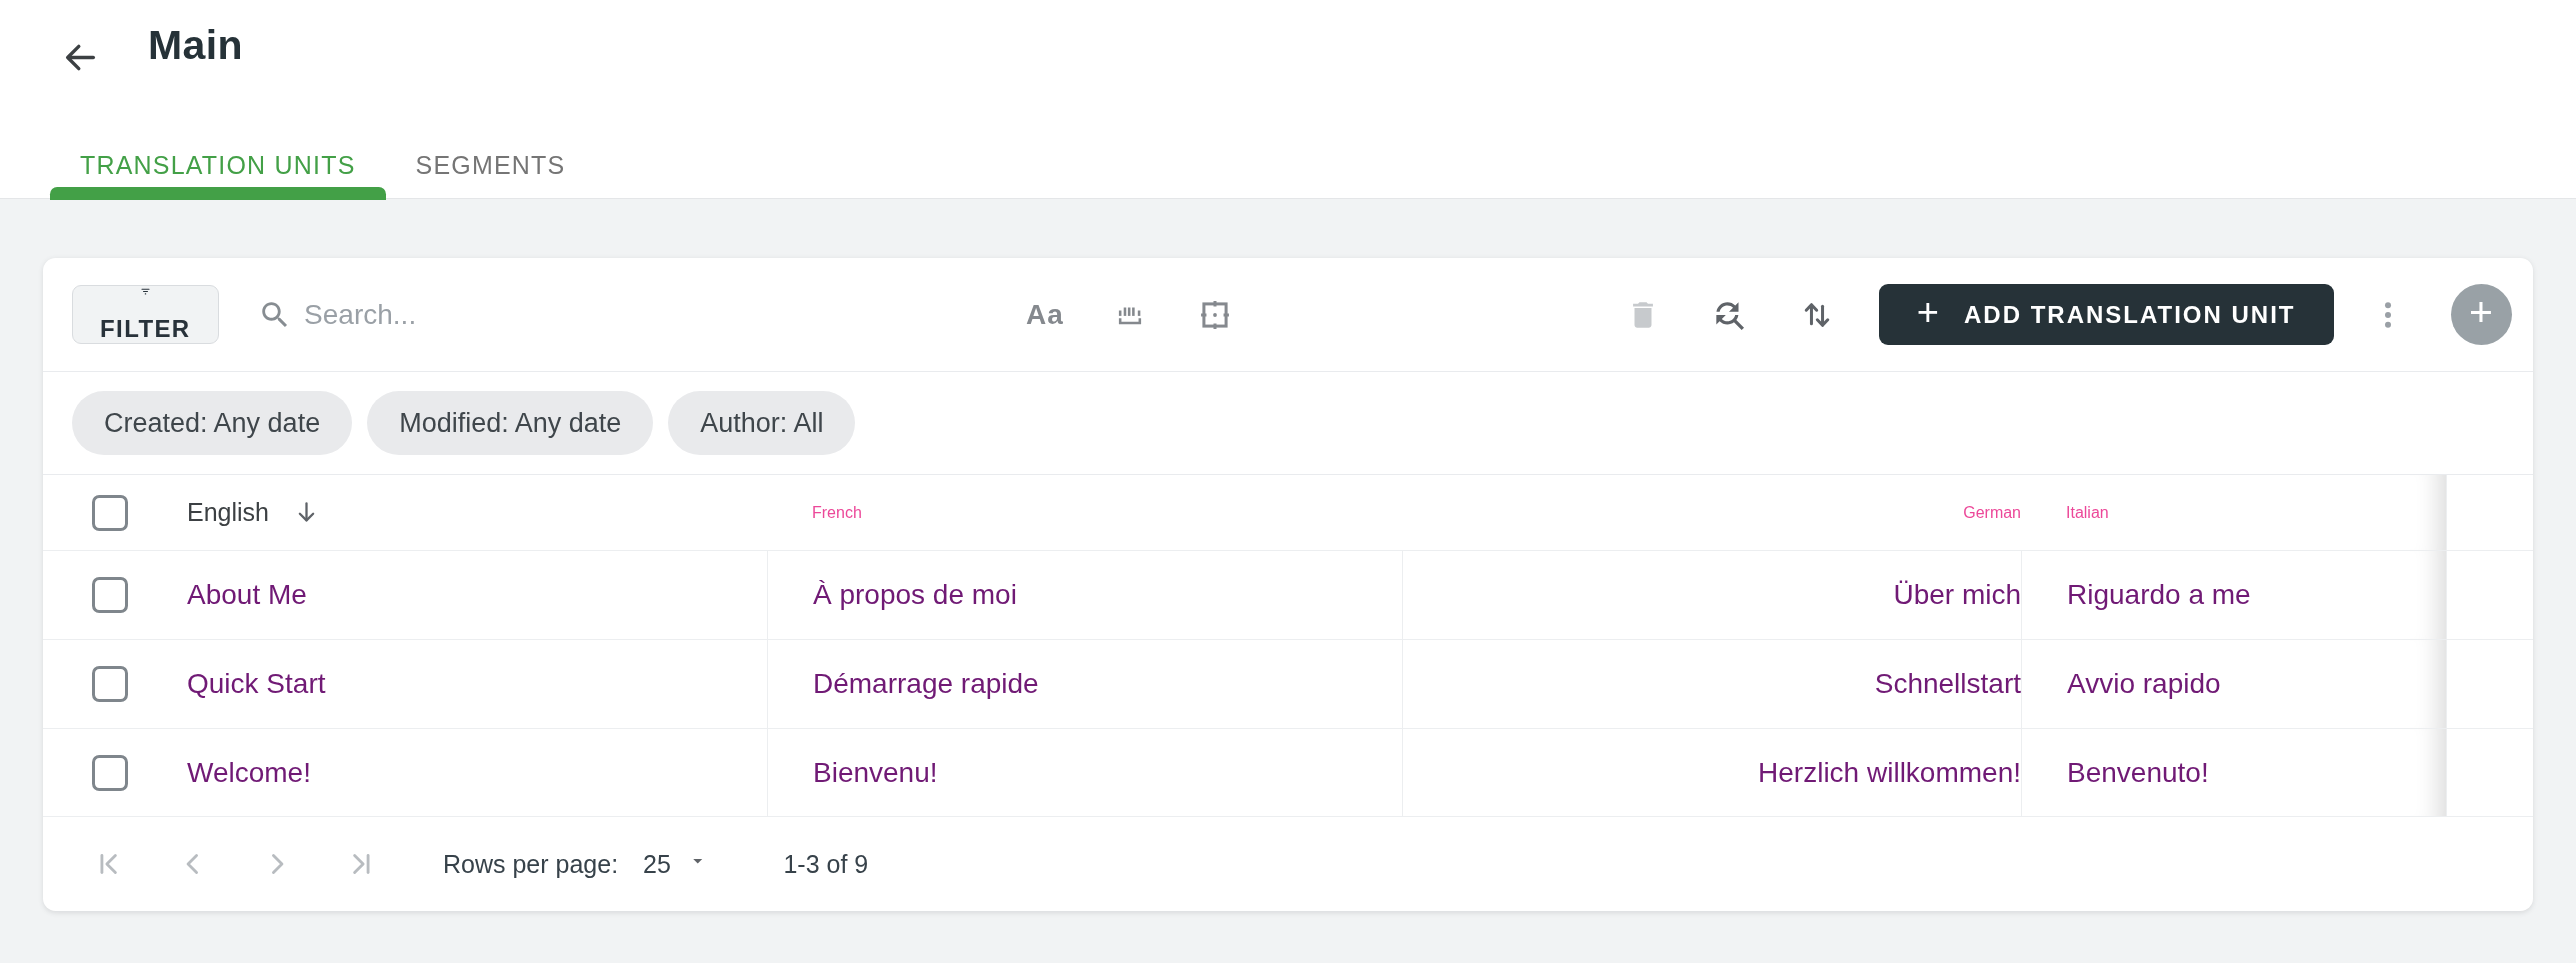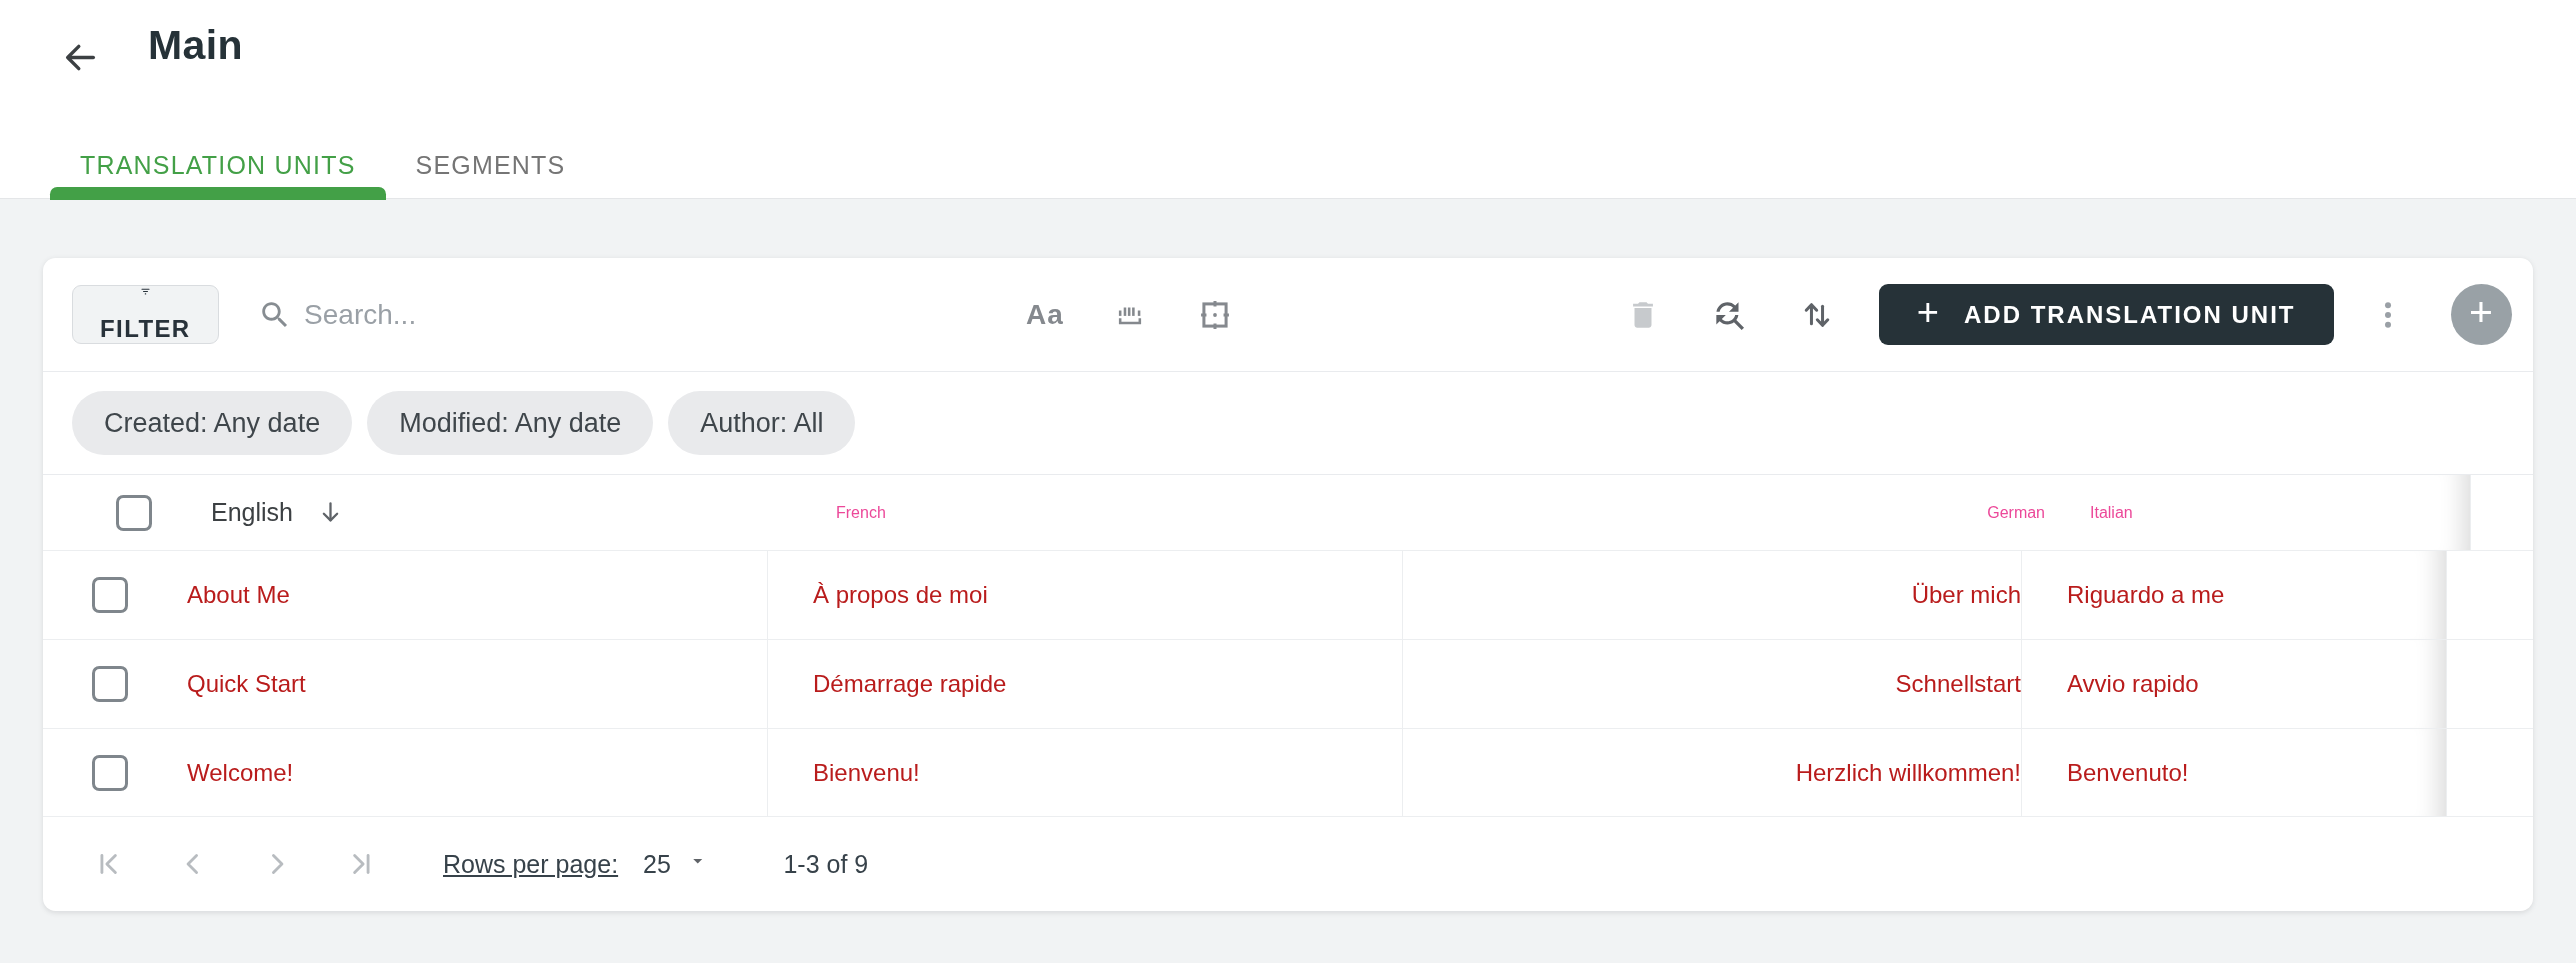--- a/index.html
+++ b/index.html
@@ -38,41 +38,41 @@
   .add-plus { font-size:38px; font-weight:400; line-height:0; padding-bottom:5.4px; }
   .more-btn { margin-left:36px; }
   .fab { margin-left:45px; width:61px; height:61px; border-radius:50%; background:#99a1a6; border:none; color:#fff; font-size:41px; font-weight:400; display:flex; align-items:center; justify-content:center; line-height:0; padding-bottom:5.4px; }
 
   
   .chips-row { flex:none; height:103px; display:flex; align-items:center; gap:15px; padding:0 29px; border-bottom:1.8px solid #e9ebee; }
   .chip { height:64px; padding:0 32px; border-radius:32px; background:#e9eaec; border:none; display:flex; align-items:center; font-size:27px; color:#3f464b; }
 
   
   .thead, .trow { display:grid; grid-template-columns:101px 623px 635px 619px 425px 87px; }
-  .thead { height:75px;margin-left:24px; }
+  .thead { height:75px; }
   .trow { height:89px; border-top:1.8px solid #eceef0; }
   .trow:last-of-type { border-bottom:1.8px solid #eceef0; }
   .cell { display:flex; align-items:center; overflow:hidden; white-space:nowrap; }
   .c-check { padding-left:49px; }
   .c-en { padding-left:43px; }
   .c-fr { padding-left:45px; }
   .c-de { padding-left:38px;justify-content:flex-end; }
   .c-it { padding-left:45px; box-shadow: inset -29px 0 23px -21.5px rgba(0,0,0,0.14); }
   .trow .c-fr, .trow .c-de, .trow .c-it, .trow .c-extra, .thead .c-extra { border-left:1.8px solid #eceef0; }
   .checkbox { width:36px; height:36px; border:3.6px solid #7f868c; border-radius:7.2px; background:#fff; flex:none; cursor:pointer; }
   .th-label { font-size:16px; color:#ec4899; font-weight:400; }
   .c-en .th-label { font-size:25px; color:#3c4043; font-weight:500; }
   .sort-arrow { margin-left:23px; display:flex; }
-  .row-text { font-size:24px; color:#b91c1c; }
+  .row-text { font-size:28px; color:#701a75; }
 
   
   .pagination { flex:1; display:flex; align-items:center; padding-left:38px; font-size:25px; color:#37424a; }
   .pg-btn { width:55px; height:55px; display:flex; align-items:center; justify-content:center; background:none; border:none; }
   .pg-group { display:flex; align-items:center; gap:29px; }
-  .rpp-label { margin-left:55px; font-weight:400;text-decoration:underline; }
+  .rpp-label { margin-left:55px; font-weight:400; }
   .rpp-select { margin-left:25px; display:flex; align-items:flex-start; background:none; border:none; font-size:25px; color:#37424a; gap:16px; }
   .range { margin-left:75px; }
 </style>
 </head>
 <body>
 
 <header class="page-header">
   <button class="back-btn">
     <svg width="41" height="41" viewBox="0 0 24 24" fill="none" stroke="#3c4043" stroke-width="2" stroke-linecap="round" stroke-linejoin="round">
         <path d="M19.5 12H5"></path>

